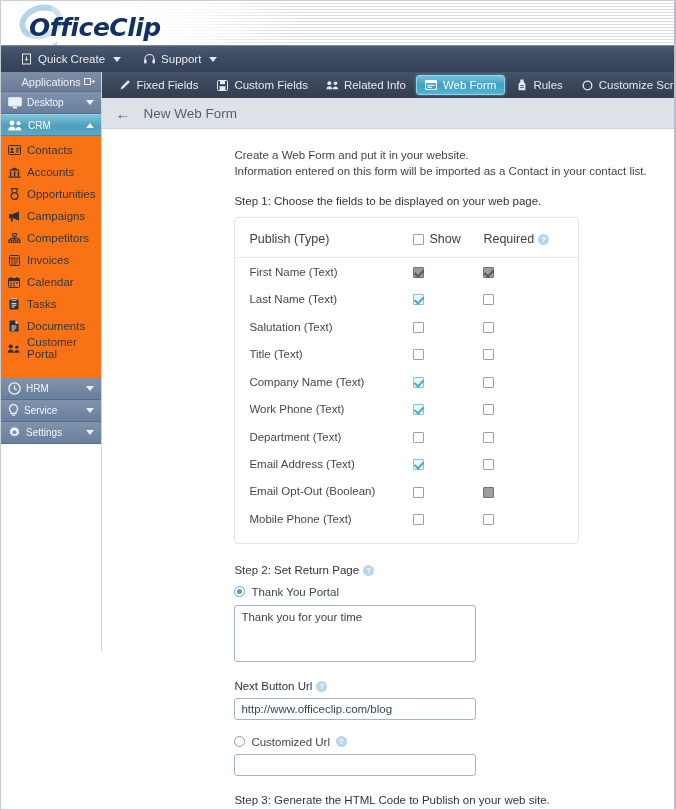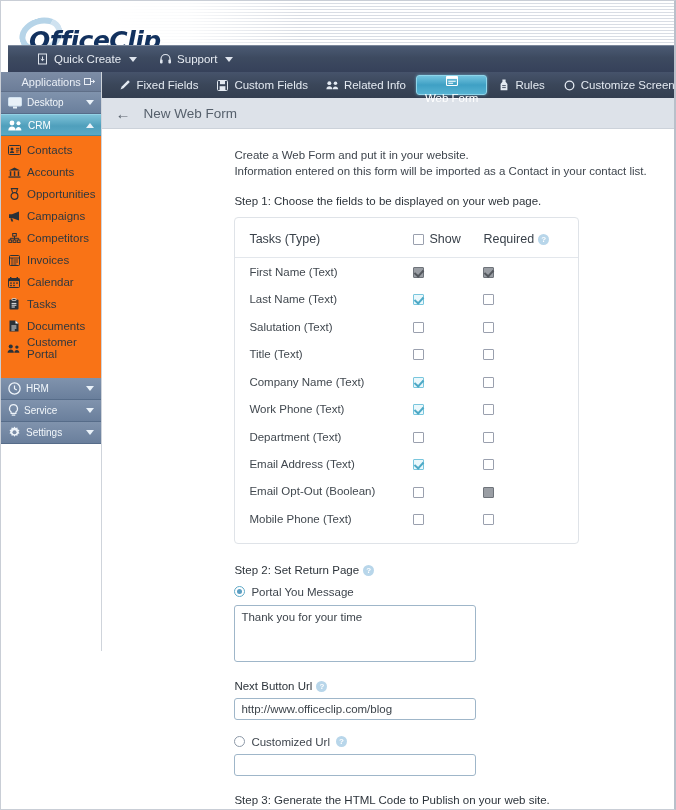--- a/index.html
+++ b/index.html
@@ -29,21 +29,21 @@
       #ffffff;
     overflow: hidden;
   }
   .banner::after {
     content: "";
     position: absolute; left: 0; top: 0; bottom: 0; width: 300px;
     background: linear-gradient(to right, #fff 0%, #fff 38%, rgba(255,255,255,0.85) 62%, rgba(255,255,255,0) 100%);
     pointer-events: none;
   }
   .logo-wrap {
-    position: absolute; left: 16px; top: 17px;
+    position: absolute; left: 16px; top: 4px;
     width: 190px; height: 40px; z-index: 3; text-decoration: underline;
   }
   .logo-swoosh {
     position: absolute; left: 2px; top: 0px;
     width: 44px; height: 34px;
     border: 6px solid #b6d4e8;
     border-radius: 50%;
     transform: rotate(-18deg);
     border-bottom-color: #cfe2f0;
     border-right-color: #cfe2f0;
@@ -63,24 +63,23 @@
     letter-spacing: -0.5px;
     font-family: "DejaVu Sans", sans-serif;
   }
 
   
   .quickbar {
     height: 27px;
     background: linear-gradient(to bottom, #4b5a73 0%, #3d4a60 45%, #36415a 100%);
     border-top: 1px solid #7b879a;
     display: flex; align-items: center;
-    padding-left: 28px;
+    padding-left: 19px;
     color: #e7ecf3;
     font-size: 11.5px;
-    margin-left: 7px;
   }
   .qb-item { display: flex; align-items: center; gap: 5px; margin-right: 22px; cursor: pointer; }
   .qb-item .glyph { display: inline-flex; width: 13px; height: 13px; align-items: center; justify-content: center; }
   .caret-d {
     width: 0; height: 0; border-left: 4px solid transparent; border-right: 4px solid transparent;
     border-top: 5px solid #dfe5ee; margin-left: 3px;
   }
 
   
   .body { display: flex; height: 579px; }
@@ -145,21 +144,20 @@
     height: 20px; padding: 0 8px;
     font-size: 11.5px; color: #e4eaf2;
     border-radius: 3px;
     cursor: pointer; white-space: nowrap;
   }
   .tab.active {
     background: linear-gradient(to bottom, #72c3de 0%, #3fa0c4 50%, #55b2d2 100%);
     border: 1px solid #8fd5ea;
     color: #ffffff;
     box-shadow: 0 0 3px rgba(120,210,240,0.6);
-    flex-direction: column;
   }
   .tab .ti { display: inline-flex; width: 13px; height: 13px; align-items: center; justify-content: center; }
 
   .crumbbar {
     height: 31px;
     background: #dde2e9;
     border-bottom: 1px solid #ccd2da;
     display: flex; align-items: center;
     padding-left: 10px; gap: 10px;
   }
@@ -542,21 +540,21 @@
       <div class="content">
         <div class="intro">Create a Web Form and put it in your website.</div>
         <div class="intro">Information entered on this form will be imported as a Contact in your contact list.</div>
 
         <div class="step s1">Step 1:  Choose the fields to be displayed on your web page.</div>
 
         <div class="fields-box">
           <table class="fields">
             <thead>
               <tr>
-                <th class="c1">Tasks (Type)</th>
+                <th class="c1">Publish (Type)</th>
                 <th class="c2">
                   <span class="cbx hdr-cbx"></span><span>Show</span>
                 </th>
                 <th class="c3">
                   <span>Required</span><span class="help">?</span>
                 </th>
               </tr>
             </thead>
             <tbody>
                 <tr>
@@ -612,21 +610,21 @@
               </tbody>
           </table>
         </div>
 
         <div class="step2">
           <span>Step 2:  Set Return Page</span><span class="help">?</span>
         </div>
 
         <div class="radio-row">
           <span class="radio sel"></span>
-          <span>Portal You Message</span>
+          <span>Thank You Portal</span>
         </div>
         <textarea class="ta" style="">Thank you for your time</textarea>
 
         <div class="lbl-small">
           <span>Next Button Url</span><span class="help">?</span>
         </div>
         <input class="txt" type="text" value="http://www.officeclip.com/blog" style="">
 
         <div class="radio-row" style="margin-top:16px">
           <span class="radio"></span>

